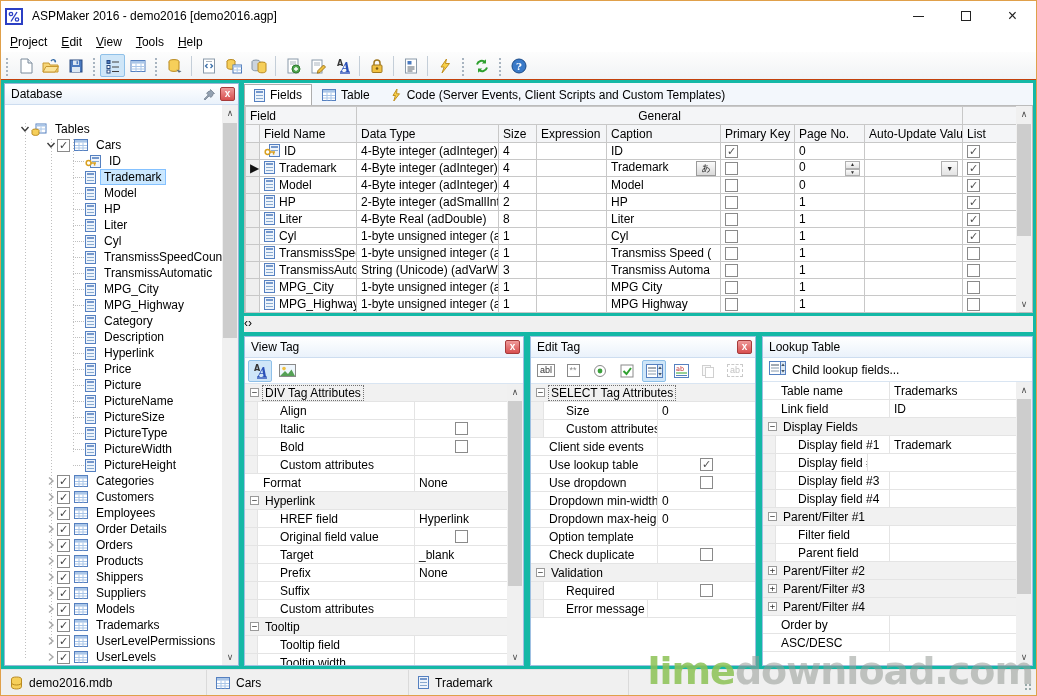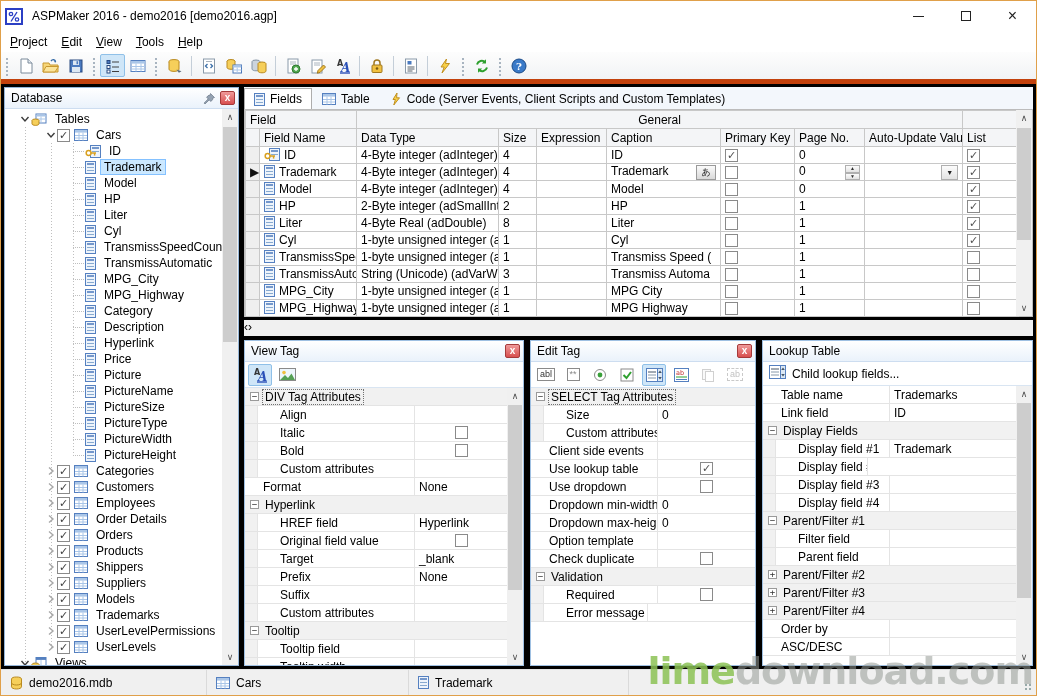--- a/index.html
+++ b/index.html
@@ -28,33 +28,33 @@
   
   .toolbar { height:27px; display:flex; align-items:center; background:linear-gradient(#fdfdfd,#f1f3f5); }
   .tb-handle { width:5px; height:20px; margin:0 3px 0 4px;
     background-image:radial-gradient(circle,#a8b4c0 0.9px,transparent 1px); background-size:4px 4px; background-position:0 1px; }
   .tb-sep { width:1px; height:20px; background:#c4ced8; margin:0 4px; }
   .tb-btn { width:25px; height:23px; display:flex; align-items:center; justify-content:center; border:1px solid transparent; border-radius:2px; }
   .tb-btn.selected { background:#cfe6f8; border-color:#8fc0e8; }
   .tb-btn svg { display:block; }
 
   
-  .content { position:absolute; top:78px; left:0; right:0; bottom:26px; background:#000000; border-top:5px solid #c2410c; }
+  .content { position:absolute; top:78px; left:0; right:0; bottom:26px; background:#14b8a6; border-top:1px solid #c2410c; }
 
   
   .panel-header { height:21px; flex:none; display:flex; align-items:center; padding:0 3px 0 6px; background:linear-gradient(#ffffff,#eaf2fb); border-bottom:1px solid #cdddf0; }
   .panel-title { flex:1; white-space:nowrap; overflow:hidden; }
   .x-btn { width:15px; height:14px; flex:none; margin-left:3px; border:1px solid #a63a3a; border-radius:2px;
     background:linear-gradient(#ef9a9a,#d84f4f); color:#fff; font-size:10px; line-height:12px; text-align:center; font-weight:bold; }
   .pin-btn { width:15px; height:14px; flex:none; display:flex; align-items:center; justify-content:center; }
 
   
   .db-panel { position:absolute; left:3px; top:3px; width:235px; bottom:3px; border:1px solid #96b6d8; background:#fff; display:flex; flex-direction:column; }
   .tree-wrap { flex:1; position:relative; overflow:hidden; }
-  .tree { position:absolute; top:0; left:0; right:16px; bottom:0; overflow:hidden; padding-top:2px;
+  .tree { position:absolute; top:0; left:0; right:16px; bottom:0; overflow:hidden; padding-top:16px;
     background-image:
       repeating-linear-gradient(to bottom,#bfbfbf 0 1px,transparent 1px 3px),
       repeating-linear-gradient(to bottom,#bfbfbf 0 1px,transparent 1px 3px),
       repeating-linear-gradient(to bottom,#bfbfbf 0 1px,transparent 1px 3px);
     background-size:1px 536px,1px 506px,1px 314px;
     background-position:20px 18px,46px 34px,68px 34px;
     background-repeat:no-repeat;
   }
   .tree-row { height:16px; display:flex; align-items:center; white-space:nowrap; }
   .tree-row.root { padding-left:13px; }

